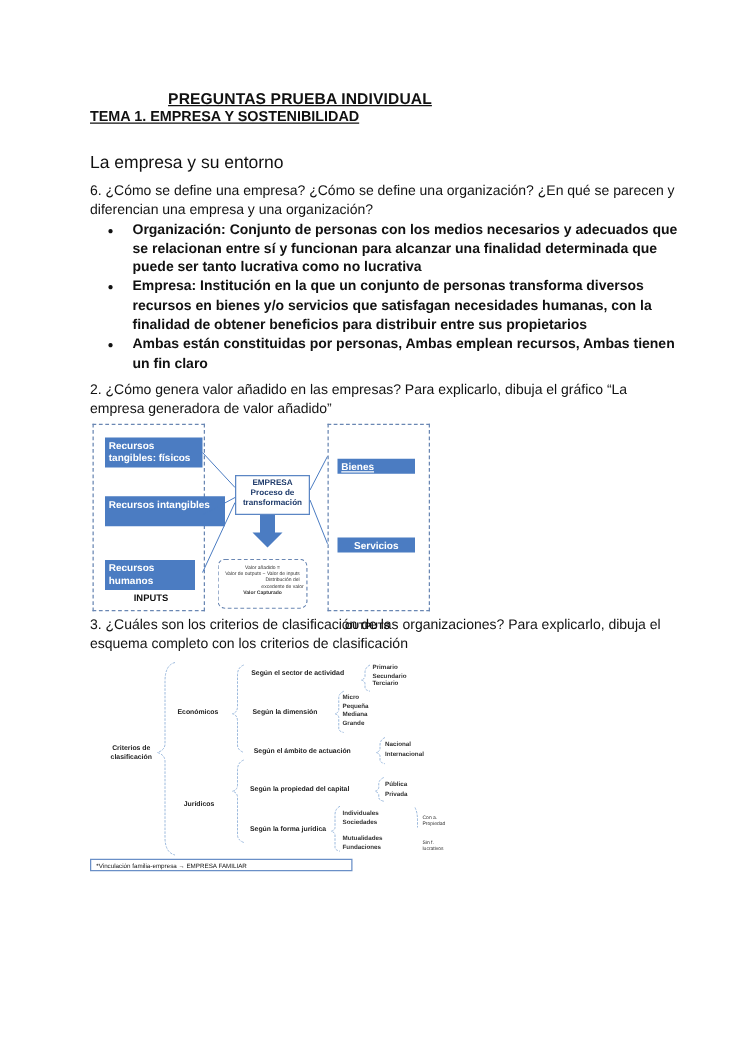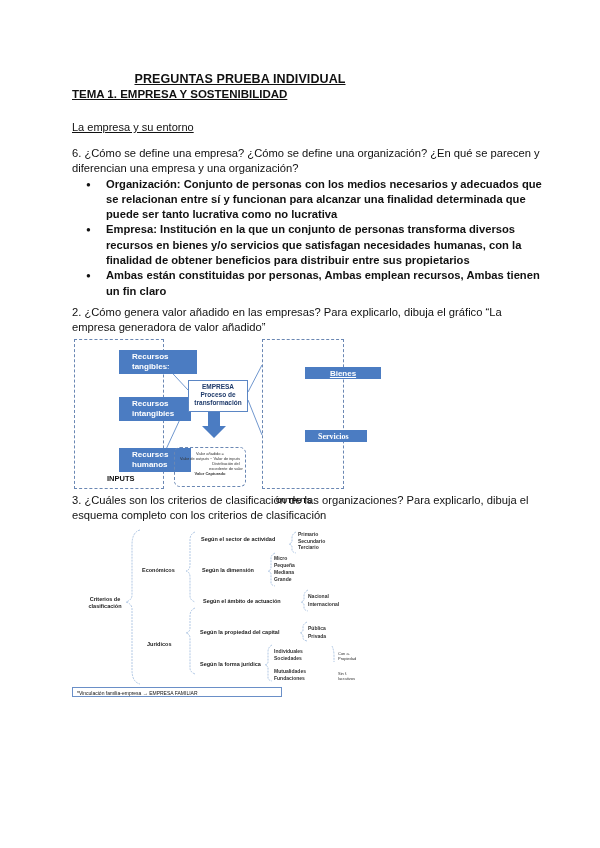--- a/index.html
+++ b/index.html
@@ -2,29 +2,29 @@
 <html><head>
 <meta charset="utf-8">
 <style>
   html, body { margin: 0; padding: 0; background: #fff; }
   body { width: 600px; height: 848px; position: relative; overflow: hidden;
          font-family: "Liberation Sans", sans-serif; color: #111; }
   .abs { position: absolute; }
   .title { left: 0; width: 480px; top: 72px; text-align: center; font-weight: bold;
            font-size: 12.5px; text-decoration: underline; letter-spacing: 0.1px; }
   .tema { left: 72px; top: 88px; font-weight: bold; font-size: 11.5px; text-decoration: underline; }
-  .sub { left: 72px; top: 121px; font-size: 11px; text-decoration: underline; }
+  .sub { left: 72px; top: 121px; font-size: 14px; }
   .para { left: 72px; width: 470px; font-size: 11.2px; line-height: 15.3px; }
   ul.bul { margin: 0; padding: 0 0 0 34px; list-style: none; font-weight: bold; }
   ul.bul li { position: relative; }
   ul.bul li::before { content: "●"; position: absolute; left: -20px; top: 0; font-size: 8px; }
   
   .dash { border: 1px dashed #6a87b3; position: absolute; }
   .bluebox { position: absolute; background: #4b7cc2; color: #fff; font-size: 8px;
-             font-weight: bold; padding: 2px 13px; line-height: 10px; box-sizing: border-box; margin-left: 35px; }
+             font-weight: bold; padding: 2px 3px; line-height: 10px; box-sizing: border-box; }
   .empresa { position: absolute; border: 1px solid #5b86c4; background: #fff; font-size: 6.5px;
              text-align: center; font-weight: bold; color: #1f3b6b; line-height: 8px; padding-top: 2px; box-sizing: border-box;}
   .tiny { font-size: 4px; line-height: 5px; text-align: center; color: #333; }
   .lbl { position: absolute; font-size: 7.5px; font-weight: bold; }
   
   .t2 { position: absolute; font-size: 5.5px; font-weight: bold; color: #222; white-space: nowrap; line-height: 6.5px; }
   .t3 { position: absolute; font-size: 4px; font-weight: bold; color: #333; white-space: nowrap; line-height: 5px; }
   .foot { position: absolute; left: 72px; top: 687px; width: 210px; height: 10px; border: 1px solid #6a8fc7;
           font-size: 5px; line-height: 10px; padding-left: 4px; box-sizing: border-box; }
 </style>
@@ -42,21 +42,21 @@
     <li>Empresa: Institución en la que un conjunto de personas transforma diversos recursos en bienes y/o servicios que satisfagan necesidades humanas, con la finalidad de obtener beneficios para distribuir entre sus propietarios</li>
     <li>Ambas están constituidas por personas, Ambas emplean recursos, Ambas tienen un fin claro</li>
   </ul>
 </div>
 
 <div class="abs para" style="top:305px;">2. ¿Cómo genera valor añadido en las empresas? Para explicarlo, dibuja el gráfico “La empresa generadora de valor añadido”</div>
 
 <div>
   <div class="dash" style="left:74px;top:339px;width:88px;height:148px;"></div>
   <div class="bluebox" style="left:84px;top:350px;width:78px;height:24px;">Recursos tangibles: físicos</div>
-  <div class="bluebox" style="left:84px;top:397px;width:72px;height:24px;">Recursos intangibles</div>
+  <div class="bluebox" style="left:84px;top:397px;width:96px;height:24px;">Recursos intangibles</div>
   <div class="bluebox" style="left:84px;top:448px;width:72px;height:24px;">Recursos humanos</div>
   <div class="lbl" style="left:107px;top:474px;">INPUTS</div>
 
   <div class="empresa" style="left:188px;top:380px;width:60px;height:32px;">
     <div>EMPRESA</div>
     <div>Proceso de transformación</div>
   </div>
 
   <svg class="abs" style="left:0;top:0;" width="600" height="500">
     <g stroke="#4b7cc2" stroke-width="0.8" fill="none">
@@ -70,22 +70,22 @@
   </svg>
 
   <div class="dash" style="left:174px;top:447px;width:70px;height:38px;border-radius:6px;">
     <div class="tiny" style="margin-top:3px;">Valor añadido =</div>
     <div class="tiny">Valor de outputs − Valor de inputs</div>
     <div class="tiny" style="margin-left:34px;width:34px;">Distribución del excedente de valor</div>
     <div class="tiny" style="font-weight:bold;">Valor Capturado</div>
   </div>
 
   <div class="dash" style="left:262px;top:339px;width:80px;height:148px;"></div>
-  <div class="bluebox" style="left:270px;top:367px;width:76px;height:12px;text-align:center;text-decoration:underline;">Bienes</div>
-  <div class="bluebox" style="left:270px;top:430px;width:62px;height:12px;font-family:Liberation Serif, serif;">Servicios</div>
+  <div class="bluebox" style="left:270px;top:367px;width:62px;height:12px;text-align:left;text-decoration:underline;">Bienes</div>
+  <div class="bluebox" style="left:270px;top:430px;width:62px;height:12px;text-align:center;">Servicios</div>
   <div class="lbl" style="left:276px;top:496px;">OUTPUTS</div>
 </div>
 
 <div class="abs para" style="top:493px;">3. ¿Cuáles son los criterios de clasificación de las organizaciones? Para explicarlo, dibuja el esquema completo con los criterios de clasificación</div>
 
 <div>
   <svg class="abs" style="left:0;top:0;" width="600" height="720">
     <g stroke="#8fb0d8" stroke-width="0.7" fill="none" stroke-dasharray="2,1">
       <path d="M140 530 Q132 532 132 545 L132 595 Q132 600 126 602 Q132 604 132 609 L132 670 Q132 682 140 684"></path>
       <path d="M195 532 Q190 534 190 540 L190 565 Q190 570 186 571 Q190 572 190 577 L190 596 Q190 600 195 602"></path>

